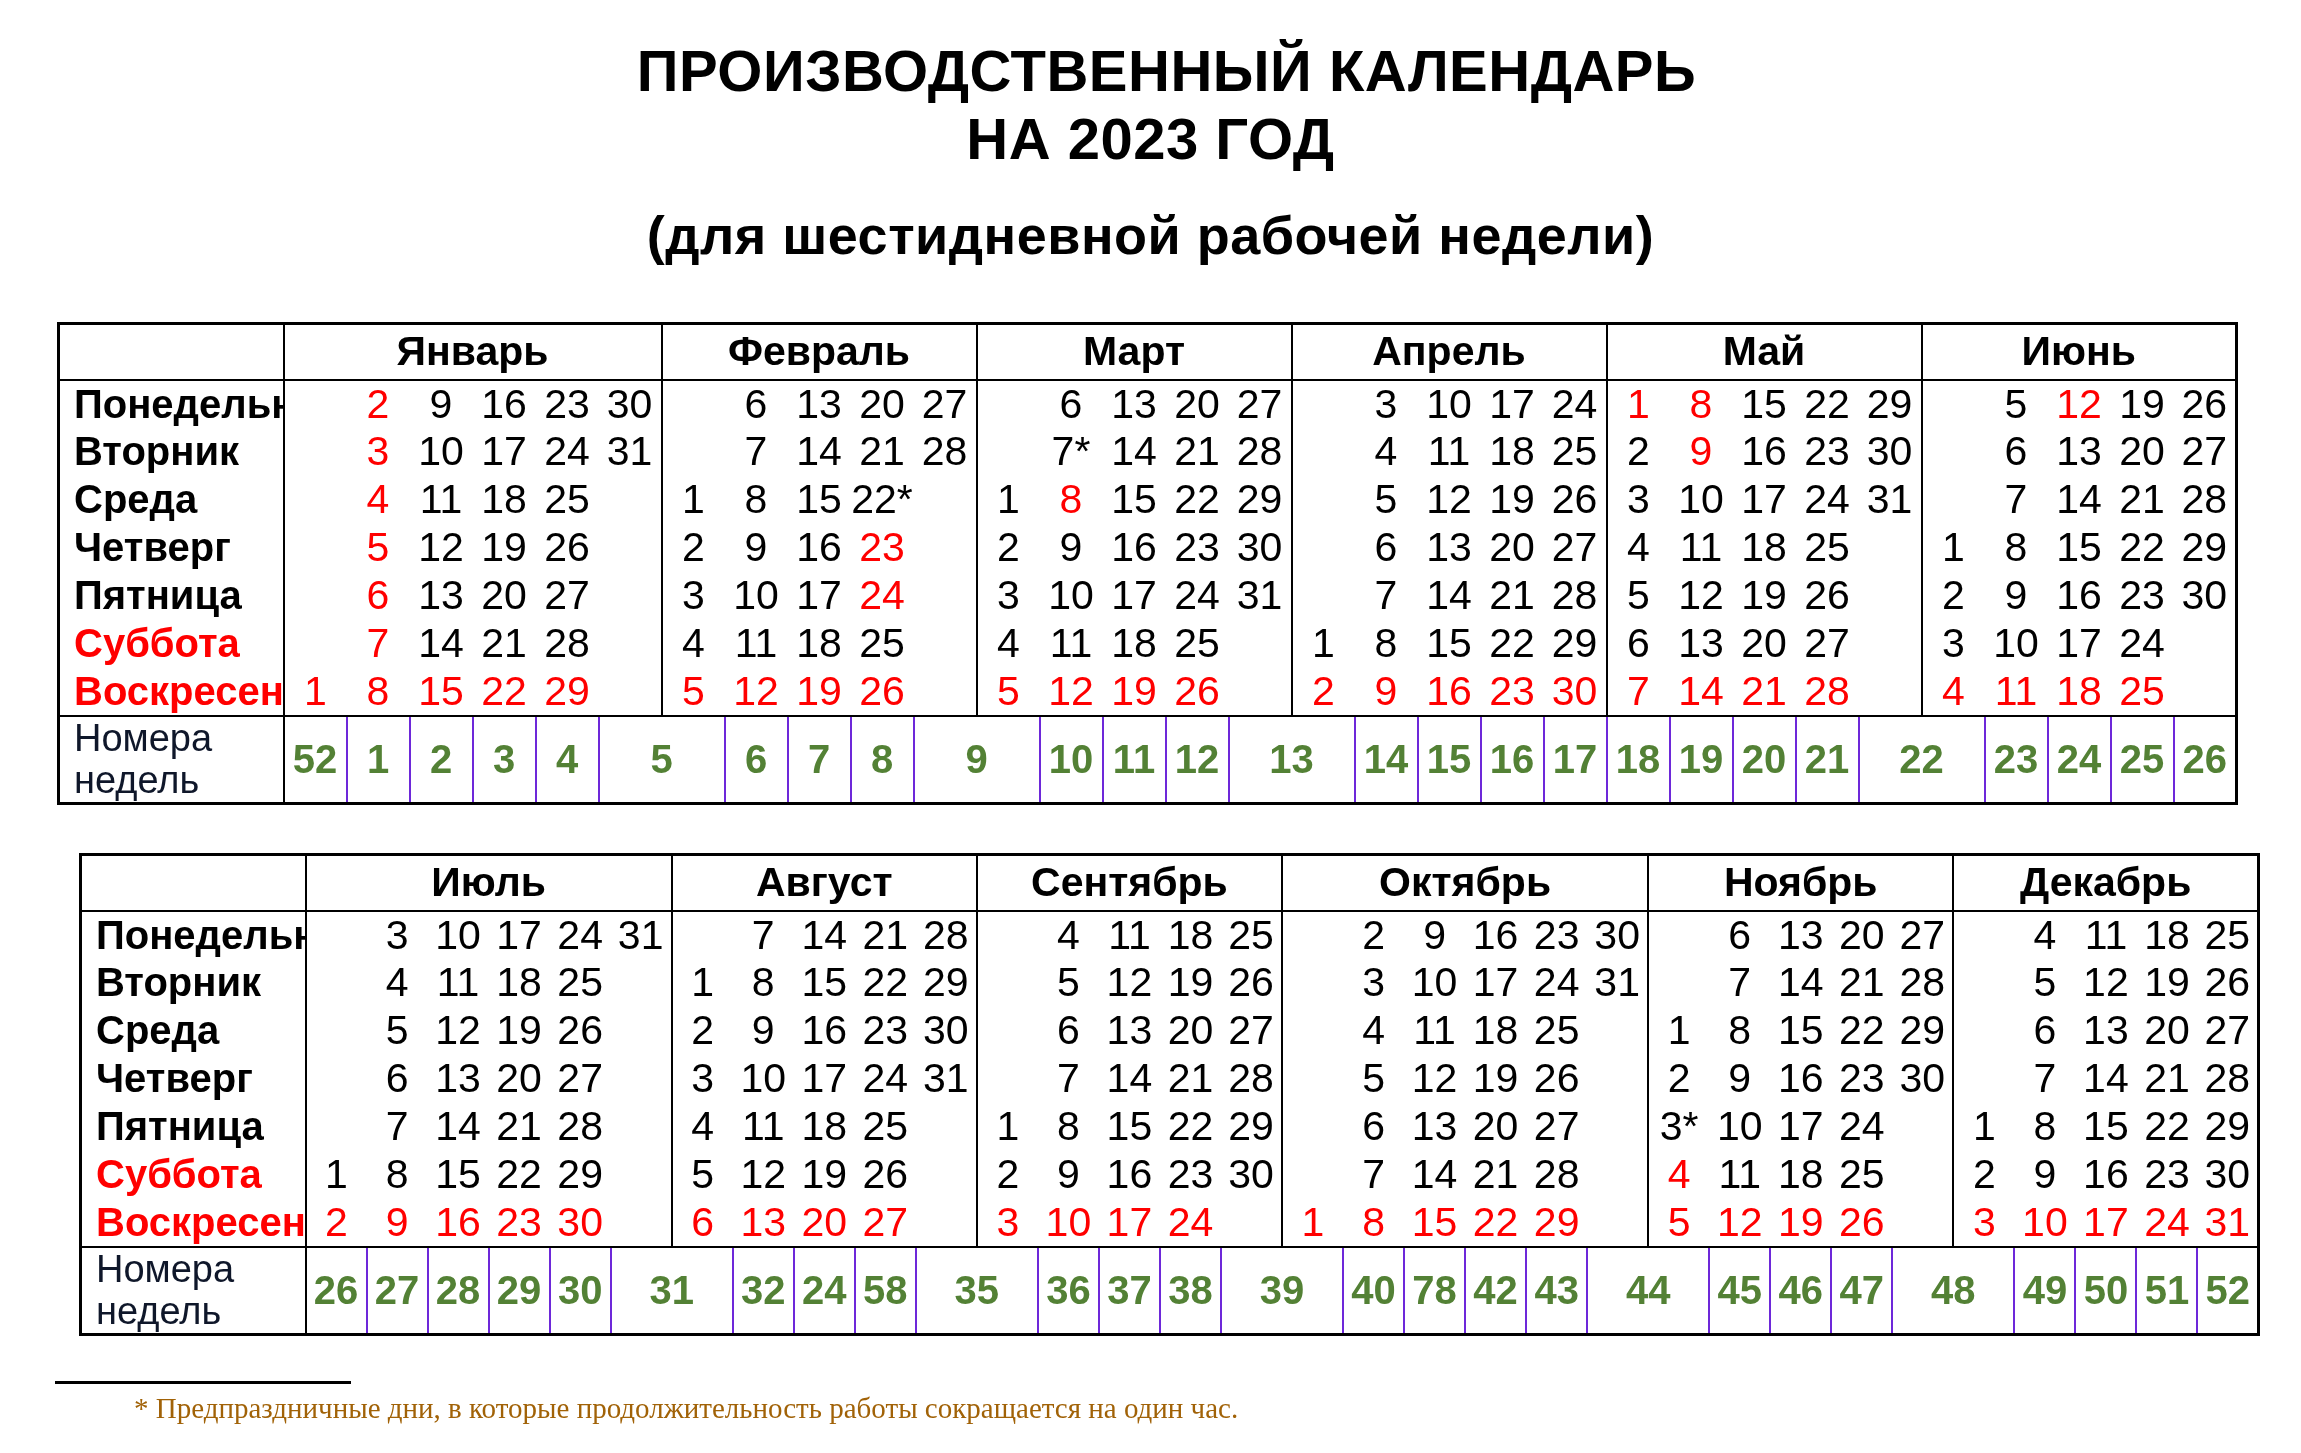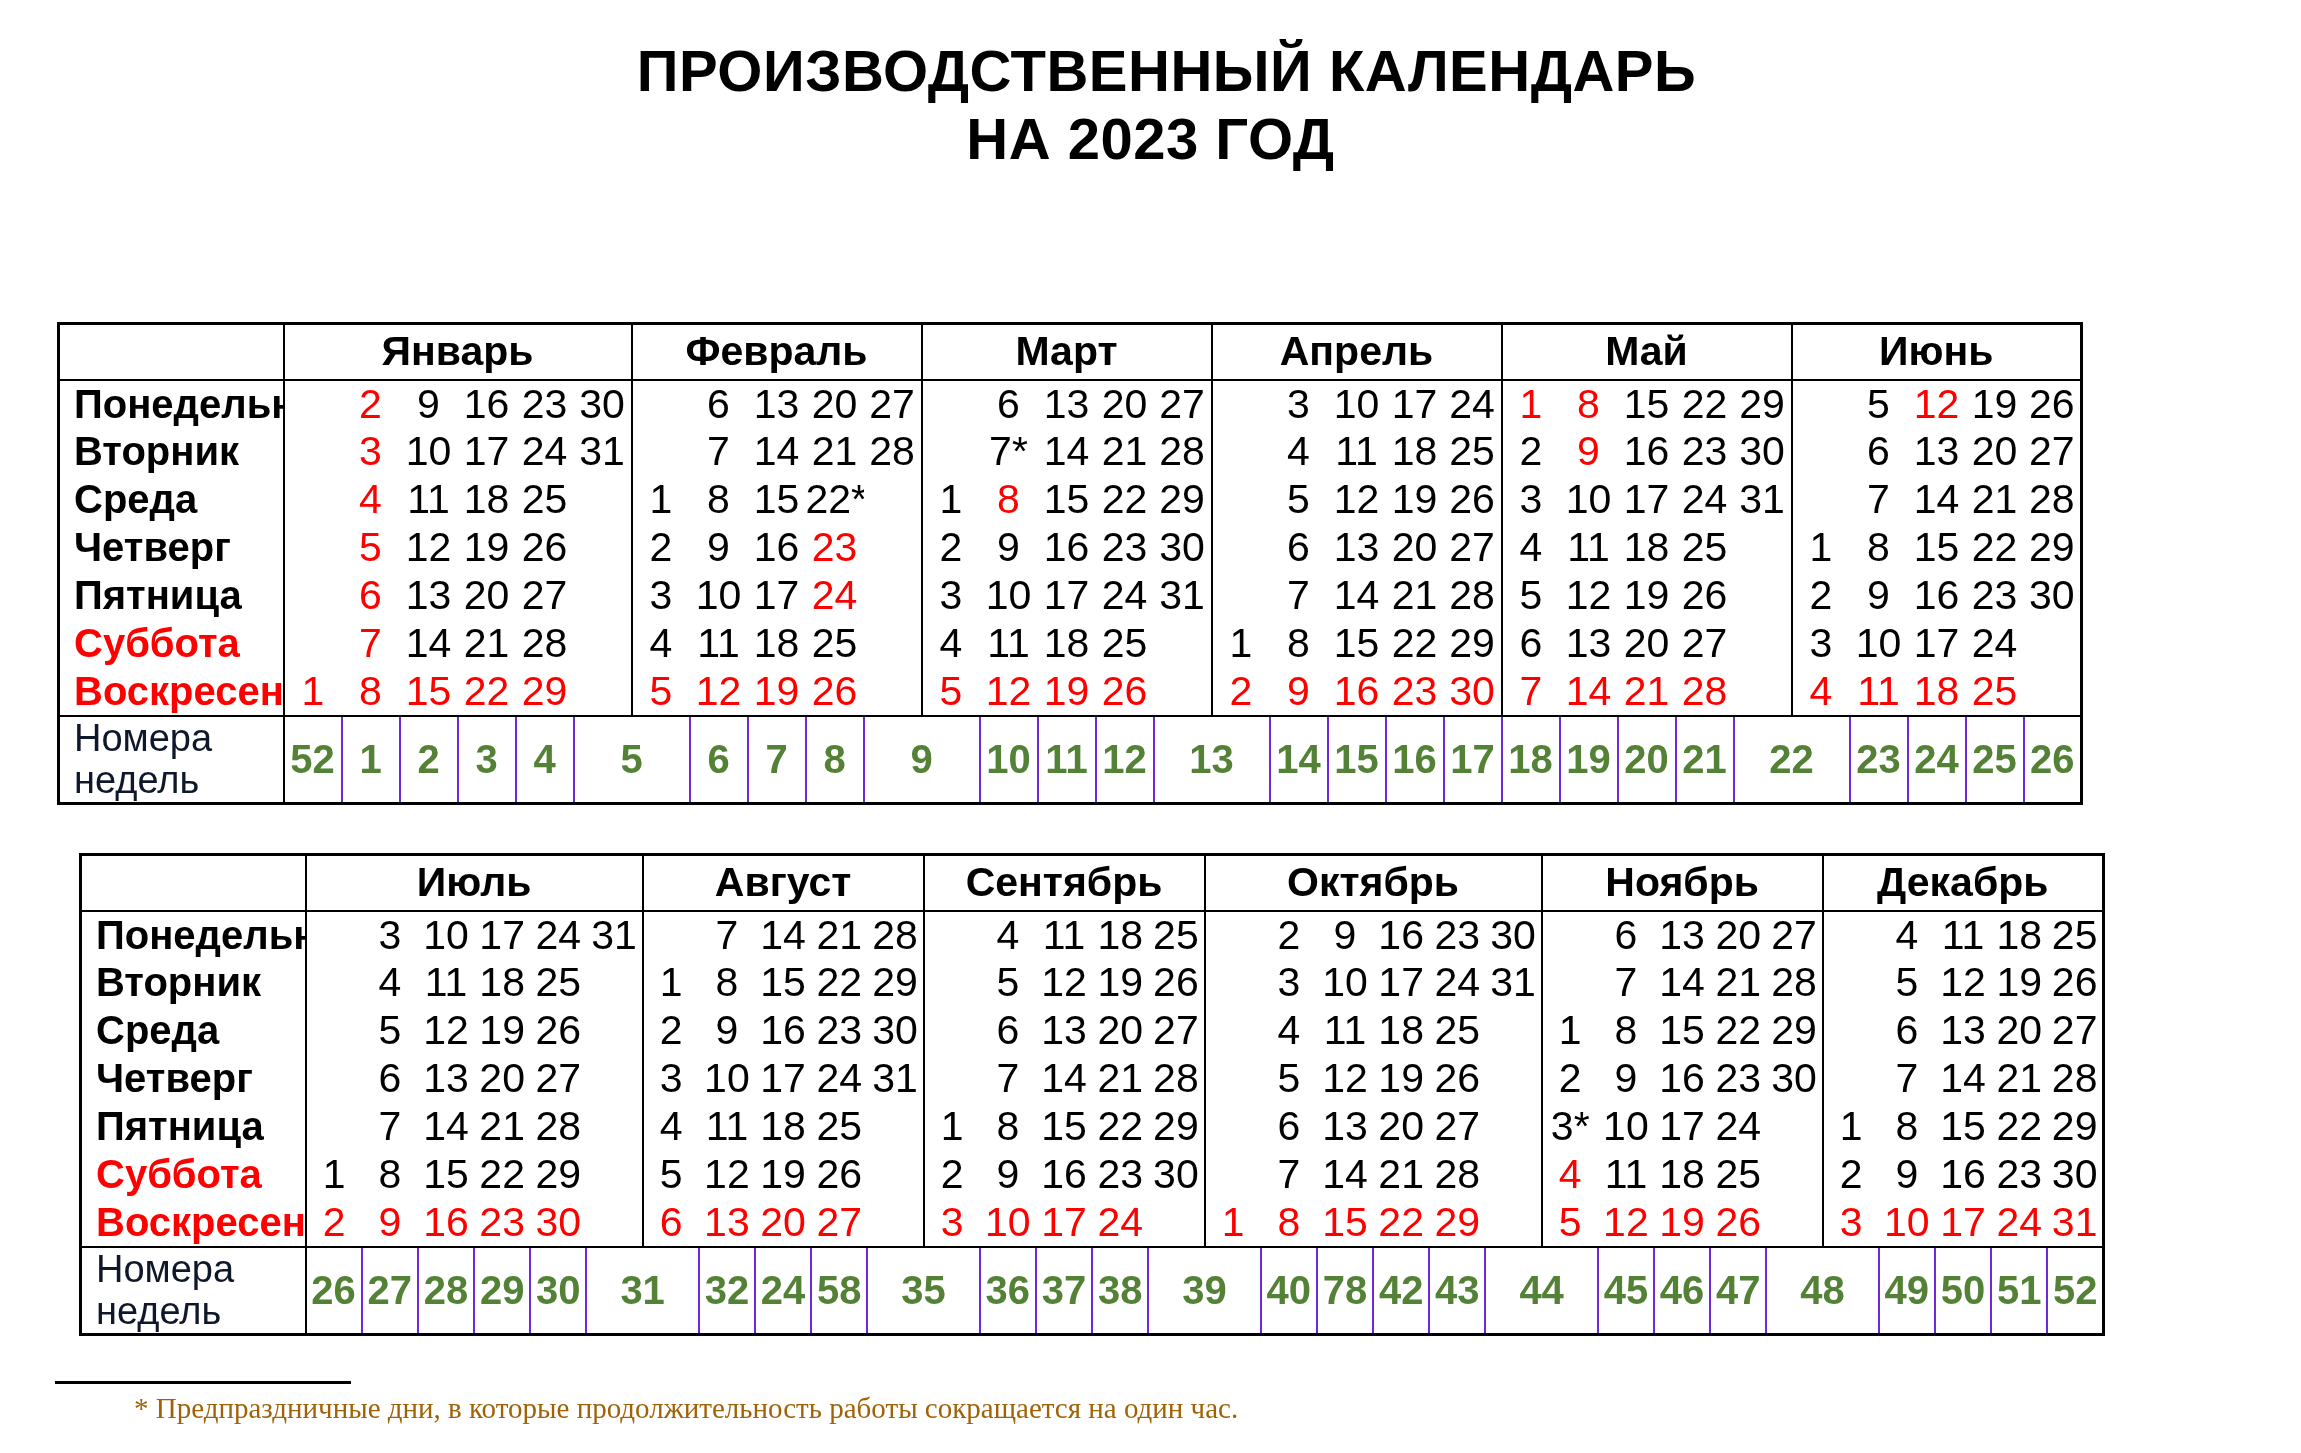--- a/index.html
+++ b/index.html
@@ -4,21 +4,21 @@
 <style>
   html,body{margin:0;padding:0;background:#ffffff;}
   .page{position:relative;width:2301px;height:1453px;background:#ffffff;overflow:hidden;
         font-family:"Liberation Sans","DejaVu Sans",sans-serif;color:#000;}
   .title-line{position:absolute;left:0;right:0;text-align:center;font-weight:bold;
               font-size:58px;line-height:1.0;letter-spacing:0.5px;}
   #title1{top:42px;padding-left:32px;}
   #title2{top:110px;}
   #subtitle{top:208px;font-size:54px;}
 
-  table.cal{position:absolute;left:57px;width:2026px;border-collapse:collapse;
+  table.cal{position:absolute;left:57px;width:2181px;border-collapse:collapse;
             table-layout:fixed;background:#fff;border:3px solid #000;}
   #t1{top:322px;}
   #t2{top:853px;margin-left:22px;}
   col.col-label{width:225px;}
 
   .cal thead tr{height:56px;}
   .cal thead th{border-bottom:2px solid #000;font-size:41px;font-weight:bold;
                 text-align:center;padding:0;}
   .cal tbody tr.dayrow{height:48px;}
   .cal td,.cal th{padding:0;vertical-align:middle;overflow:hidden;white-space:nowrap;}
@@ -35,20 +35,21 @@
   .foot-line{position:absolute;left:55px;top:1381px;width:296px;height:3px;background:#000;}
   .footnote{position:absolute;left:134px;top:1392px;font-family:"Liberation Serif","DejaVu Serif",serif;
             font-size:29px;color:#a16207;}
 </style>
 </head>
 <body>
 
 <div class="page">
   <div id="title1" class="title-line">ПРОИЗВОДСТВЕННЫЙ КАЛЕНДАРЬ</div>
   <div id="title2" class="title-line">НА 2023 ГОД</div>
+  <div id="subtitle" class="title-line">(для шестидневной рабочей недели)</div>
 
   <table id="t1" class="cal">
       <colgroup>
         <col class="col-label">
         <col>
         <col>
         <col>
         <col>
         <col>
         <col>

